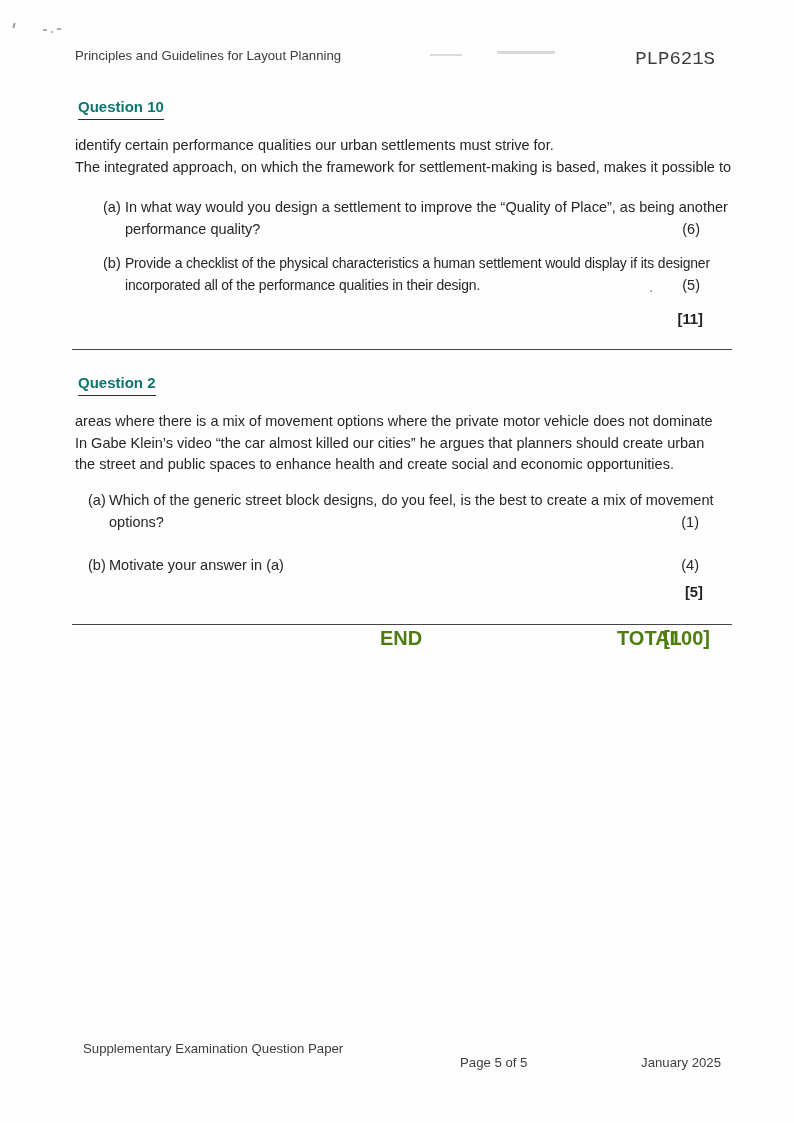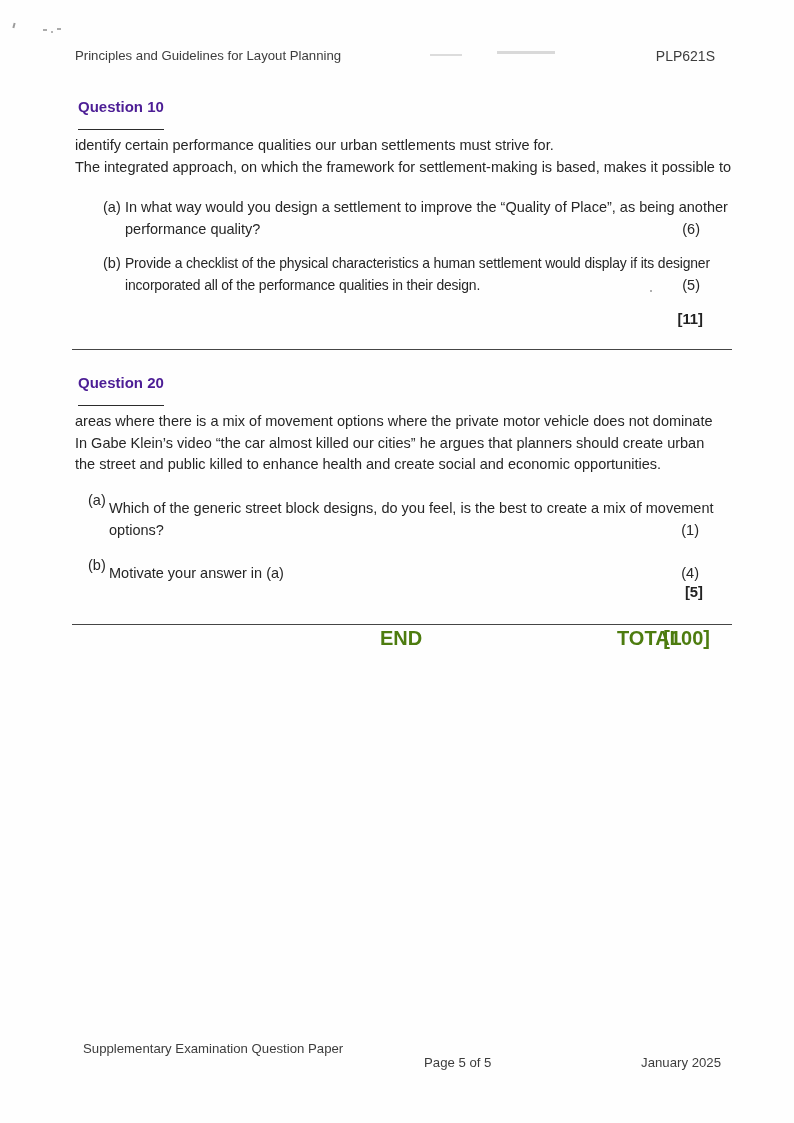--- a/index.html
+++ b/index.html
@@ -12,26 +12,26 @@
   .page {
     position: relative;
     width: 794px; height: 1112px;
     overflow: hidden;
     background: #fefefe;
   }
   .abs { position: absolute; white-space: nowrap; }
 
   
   .header-left  { left: 75px; top: 48px; font-size: 13.2px; color: #3d3d3d; }
-  .header-right { right: 79px; top: 48px; font-size: 14px; color: #3d3d3d; }
+  .header-right { right: 79px; top: 48px; font-size: 19px; color: #3d3d3d; font-family: Liberation Mono, monospace; }
 
   
   .qtitle {
-    font-size: 15px; font-weight: bold; color: #4c1d95;
-    border-bottom: 1.6px solid #2b2b2b; padding-bottom: 14px;
+    font-size: 15px; font-weight: bold; color: #0f766e;
+    border-bottom: 1.6px solid #2b2b2b; padding-bottom: 4px;
   }
   .q10-title { left: 78px; top: 98px; }
   .q11-title { left: 78px; top: 374px; }
 
   
   .intro { font-size: 14.5px; line-height: 21.5px; color: #262626; }
   .intro div { white-space: nowrap; }
   .q10-intro { left: 75px; top: 135px; }
   .q11-intro { left: 75px; top: 411px; }
 
@@ -40,21 +40,21 @@
   .part .plabel { position: absolute; left: 0; top: 0; }
   .part .plines { margin-left: 22px; }
   .part .pline  { white-space: nowrap; }
   .part .pmark  { position: absolute; bottom: 0; font-size: 14.5px; }
   .q10-pa { left: 103px; top: 196px; width: 640px; }
   .q10-pb { left: 103px; top: 252px; width: 640px; }
   .q10-pa .pmark, .q10-pb .pmark { right: 43px; }
   .q10-pb .pline { font-size: 13.9px; letter-spacing: -0.15px; }
   .q11-pa { left: 88px; top: 489px; width: 655px; }
   .q11-pb { left: 88px; top: 554px; width: 655px; }
-  .q11-pa .plines, .q11-pb .plines { margin-left: 21px; margin-top: 8px; }
+  .q11-pa .plines, .q11-pb .plines { margin-left: 21px; }
   .q11-pa .pmark, .q11-pb .pmark { right: 44px; }
 
   
   .qtotal { font-size: 14.8px; font-weight: bold; color: #222; }
   .q10-total { right: 91px; top: 311px; }
   .q11-total { right: 91px; top: 584px; }
 
   
   .rule { position: absolute; left: 72px; width: 660px; height: 1.4px; background: #454545; }
   .hr1 { top: 349px; }
@@ -63,21 +63,21 @@
   
   .endrow { font-size: 20px; font-weight: bold; color: #4d7c0f; }
   .end-label   { left: 380px; top: 627px; }
   .total-label { left: 605px; top: 627px; margin-left: 12px; }
   .total-marks { right: 84px; top: 627px; }
 
   
   .footer { font-size: 13.2px; color: #3d3d3d; }
   .footer-left   { left: 83px; top: 1041px; line-height: 15px; }
   .footer-left div { white-space: nowrap; }
-  .footer-center { left: 424px; top: 1055px; }
+  .footer-center { left: 460px; top: 1055px; }
   .footer-right  { right: 73px; top: 1055px; }
 
   
   .artifact { position: absolute; }
   .a1 { left: 13px;  top: 23px;   width: 2px;  height: 5px; background: #9c9c9c; transform: rotate(15deg); }
   .a2 { left: 43px;  top: 29px;   width: 4px;  height: 2px; background: #ababab; }
   .a3 { left: 51px;  top: 31px;   width: 2px;  height: 2px; background: #b5b5b5; }
   .a4 { left: 57px;  top: 28px;   width: 4px;  height: 2px; background: #ababab; }
   .a5 { left: 430px; top: 54px;   width: 32px; height: 2px; background: #dcdcdc; }
   .a6 { left: 497px; top: 51px;   width: 58px; height: 3px; background: #d9d9d9; }
@@ -114,26 +114,26 @@
       <div class="pline">Provide a checklist of the physical characteristics a human settlement would display if its designer</div>
       <div class="pline">incorporated all of the performance qualities in their design.</div>
     </div>
     <span class="pmark">(5)</span>
   </div>
 
   <div class="abs qtotal q10-total">[11]</div>
 
   <div class="rule hr1"></div>
 
-  <div class="abs qtitle q11-title">Question 20</div>
+  <div class="abs qtitle q11-title">Question 2</div>
 
   <div class="abs intro q11-intro">
     <div>areas where there is a mix of movement options where the private motor vehicle does not dominate</div>
     <div>In Gabe Klein’s video “the car almost killed our cities” he argues that planners should create urban</div>
-    <div>the street and public killed to enhance health and create social and economic opportunities.</div>
+    <div>the street and public spaces to enhance health and create social and economic opportunities.</div>
   </div>
 
   <div class="part q11-pa">
     <span class="plabel">(a)</span>
     <div class="plines">
       <div class="pline">Which of the generic street block designs, do you feel, is the best to create a mix of movement</div>
       <div class="pline">options?</div>
     </div>
     <span class="pmark">(1)</span>
   </div>

